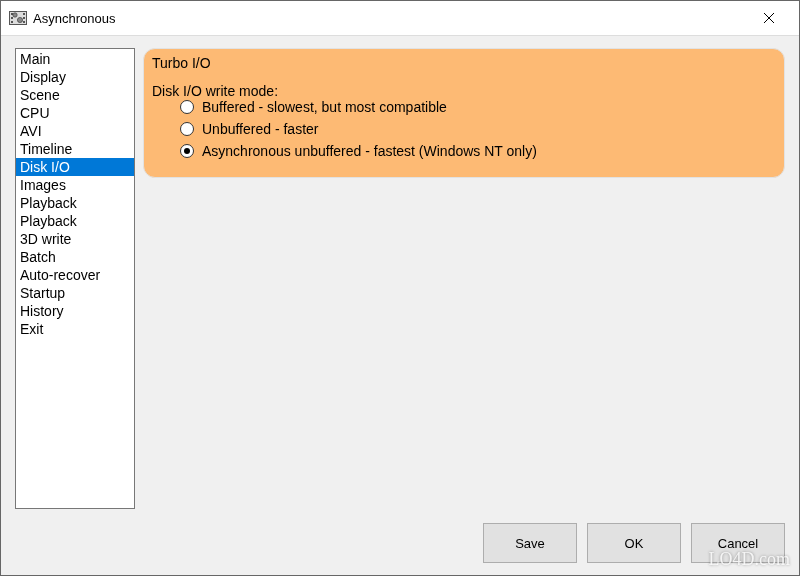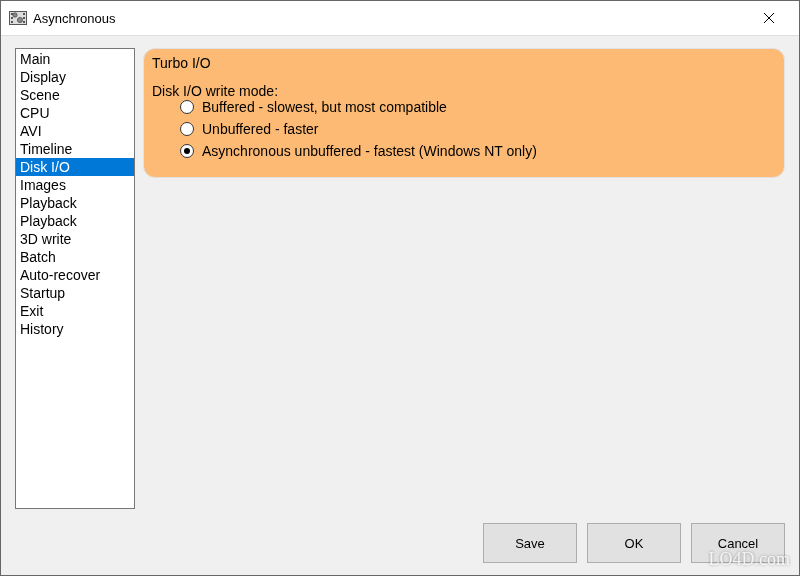--- a/index.html
+++ b/index.html
@@ -186,22 +186,22 @@
             <div class="item">AVI</div>
             <div class="item">Timeline</div>
             <div class="item selected">Disk I/O</div>
             <div class="item">Images</div>
             <div class="item">Playback</div>
             <div class="item">Playback</div>
             <div class="item">3D write</div>
             <div class="item">Batch</div>
             <div class="item">Auto-recover</div>
             <div class="item">Startup</div>
+            <div class="item">History</div>
             <div class="item">Exit</div>
-            <div class="item">History</div>
           </div>
 
       <div class="panel">
         <div class="panel-box">
           <div class="panel-heading">Turbo I/O</div>
           <div class="panel-sub">Disk I/O write mode:</div>
           <div class="radios" id="radios">
                 <div class="radio">
                   <span class="dot"></span>
                   <span>Buffered - slowest, but most compatible</span>

